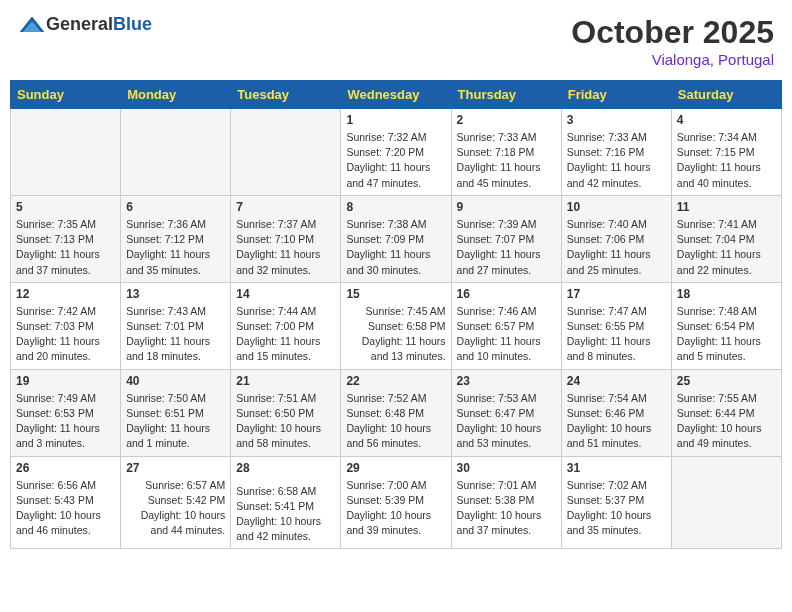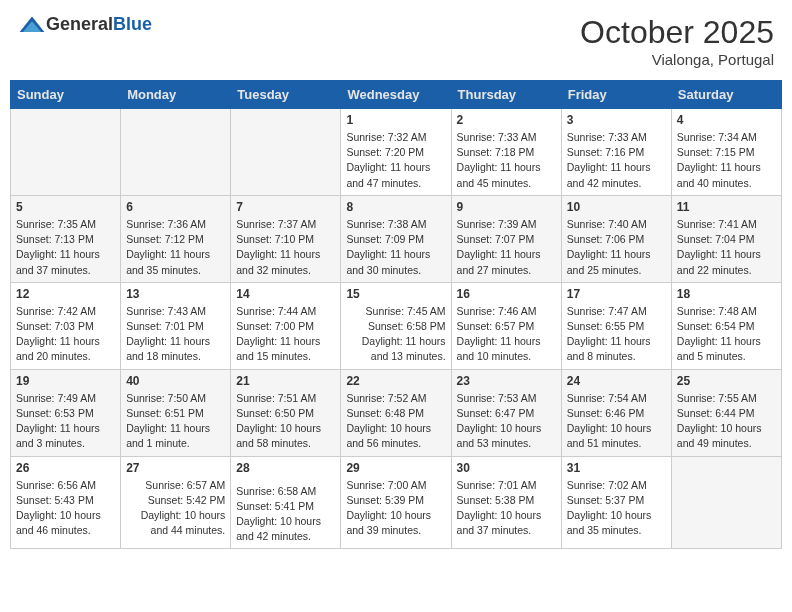--- a/index.html
+++ b/index.html
@@ -24,35 +24,35 @@
     }
     .logo-icon {
       width: 28px;
       height: 20px;
     }
     .title-block {
       text-align: right;
     }
     .month-title {
       font-size: 32px;
-      font-weight: normal;
+      font-weight: bold;
       color: #333;
     }
     .location-title {
       font-size: 15px;
-      color: #404040;
+      color: #6d28d9;
     }
     .calendar {
       width: 100%;
       border-collapse: collapse;
       border: 1px solid #ccc;
     }
     .calendar th {
       background-color: #1a5fa8;
-      color: #e5e5e5;
+      color: #fde047;
       text-align: left;
       padding: 6px 6px;
       font-size: 13px;
       border: 1px solid #1a5fa8;
     }
     .calendar td {
       vertical-align: top;
       border: 1px solid #ccc;
       padding: 4px 5px;
       width: calc(100% / 7);

